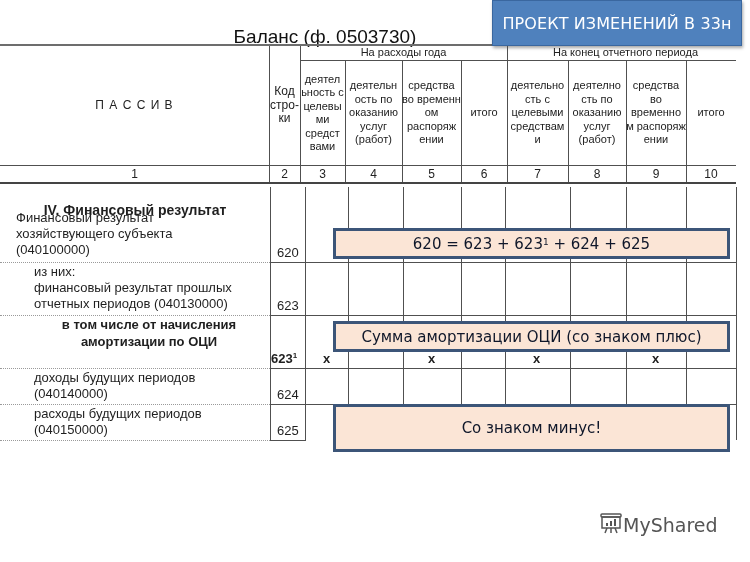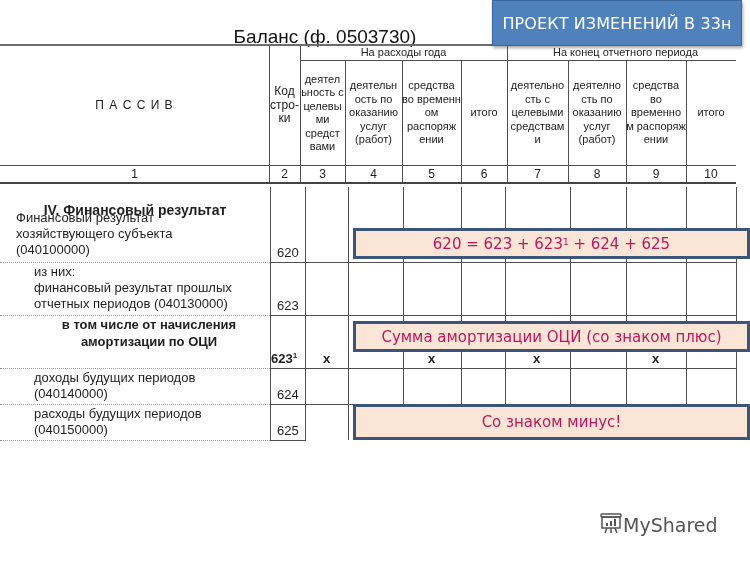--- a/index.html
+++ b/index.html
@@ -20,21 +20,21 @@
   .hcell { position: absolute; display: flex; align-items: center; justify-content: center; text-align: center;
            font-size: 11px; line-height: 13.5px; color: #222; }
   .num { position: absolute; text-align: center; font-size: 12px; color: #222; top: 166px; height: 16px; line-height: 16px; }
 
   .rowtext { position: absolute; font-size: 13px; line-height: 16px; color: #1f1f1f; }
   .bold { font-weight: bold; }
   .code { position: absolute; font-size: 13px; color: #1f1f1f; text-align: center; }
   .xmark { position: absolute; font-size: 13px; font-weight: bold; color: #1f1f1f; }
 
   .callout { position: absolute; left: 333px; width: 397px; background: #fbe5d6; border: 3px solid #3c5578;
-             font-family: "DejaVu Sans", sans-serif; font-size: 15px; color: #be185d; display: flex; align-items: center; justify-content: center; margin-left: 20px; }
+             font-family: "DejaVu Sans", sans-serif; font-size: 15px; color: #0f172a; display: flex; align-items: center; justify-content: center; }
   .callout sup { font-size: 9px; position: relative; top: -2px; }
 
   .logo { position: absolute; left: 599px; top: 512px; display: flex; align-items: center; }
   .logo-text { font-family: "DejaVu Sans", sans-serif; font-size: 19px; color: #555; }
 </style>
 </head>
 <body>
 
 <div class="title">Баланс (ф. 0503730)</div>
 <div class="title-line"></div>
@@ -143,21 +143,21 @@
     <div class="code" style="left:277px; top:423px;">625</div>
   </div>
 </div>
 
 <div class="callout" style="top:228px; height:31px;">
   <span>620 = 623 + 623</span>
     <sup>1</sup>
     <span style="white-space:pre;"> + 624 + 625</span>
 </div>
 <div class="callout" style="top:321px; height:31px;">Сумма амортизации ОЦИ (со знаком плюс)</div>
-<div class="callout" style="top:404px; height:36px;">Со знаком минус!</div>
+<div class="callout" style="top:404px; height:48px;">Со знаком минус!</div>
 
 <div class="logo">
   <span>
     <svg width="24" height="22" viewBox="0 0 24 22">
       <rect x="2" y="2" width="20" height="3" rx="1" fill="none" stroke="#555" stroke-width="1.5"></rect>
       <rect x="3" y="5" width="18" height="11" fill="none" stroke="#555" stroke-width="1.5"></rect>
       <rect x="7" y="11" width="2" height="3" fill="#555"></rect>
       <rect x="11" y="9" width="2" height="5" fill="#555"></rect>
       <rect x="15" y="7" width="2" height="7" fill="#555"></rect>
       <line x1="8" y1="16" x2="6" y2="21" stroke="#555" stroke-width="1.5"></line>

